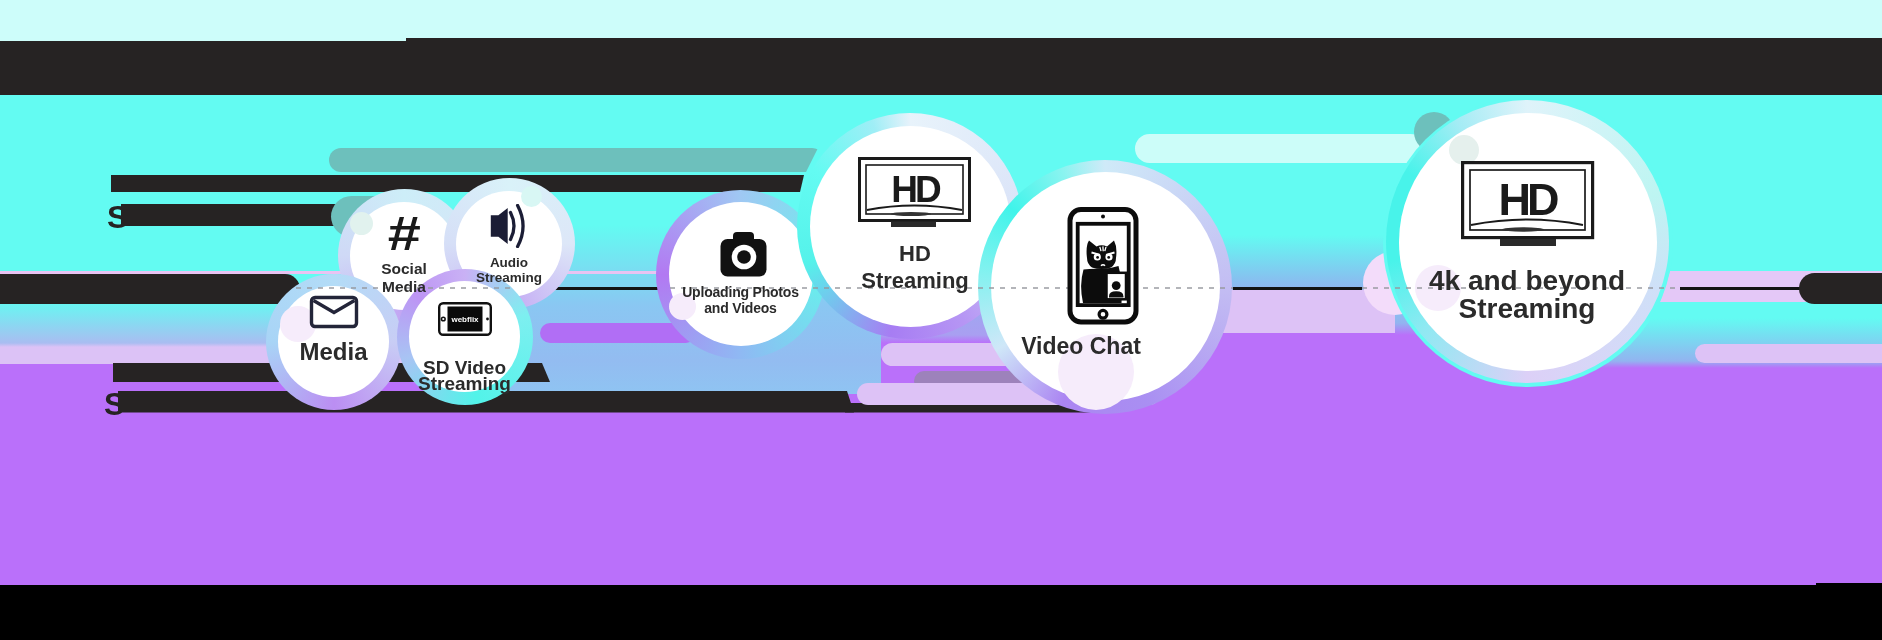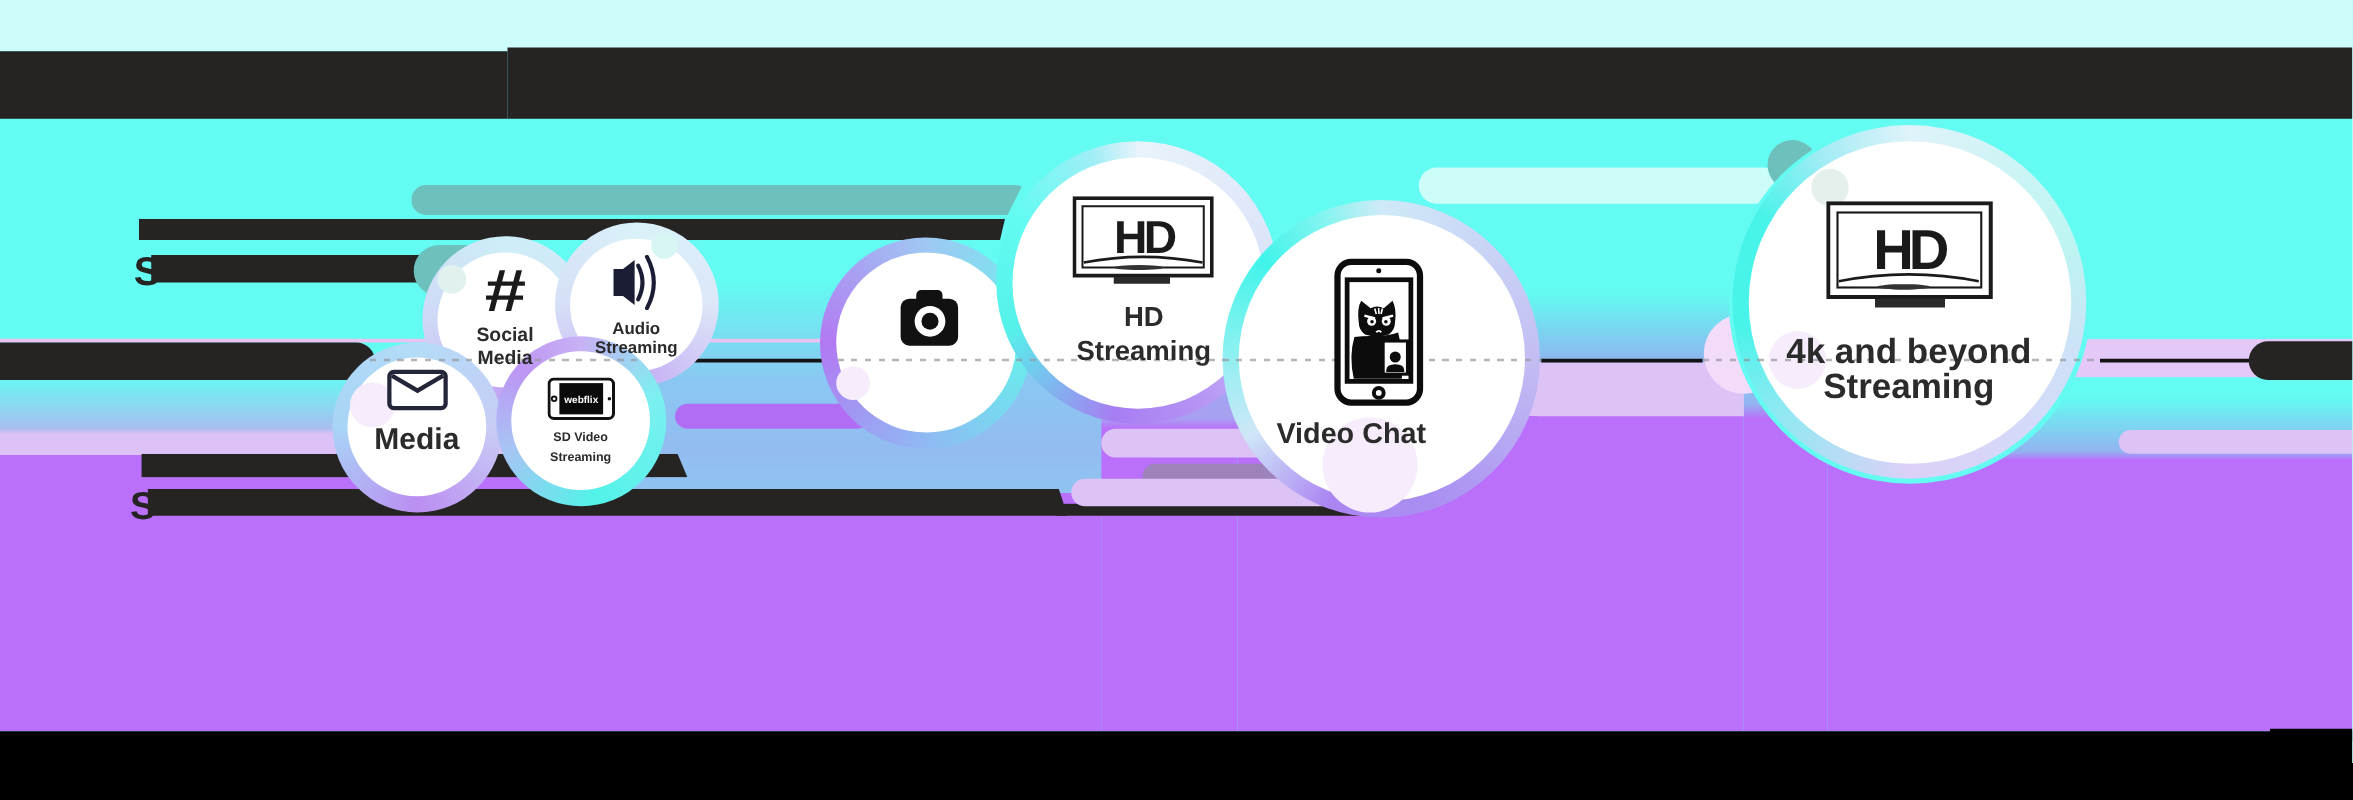--- a/index.html
+++ b/index.html
@@ -138,20 +138,21 @@
 <path d="M38,63.8 q2,-2.2 4,0" stroke="#fff" stroke-width="1.5" fill="none"></path>
 <rect x="43.5" y="70.8" width="19.5" height="26.5" fill="#fff" stroke="#0c0c0c" stroke-width="2.5"></rect>
 <circle cx="53.2" cy="83.6" r="4.4" fill="#0c0c0c"></circle>
 <path d="M46,95.5 v-1.2 q0,-5 7.2,-5 q7.2,0 7.2,5 v1.2 z" fill="#0c0c0c"></path>
 <circle cx="40" cy="112.3" r="3.9" fill="#fff" stroke="#0c0c0c" stroke-width="3.2"></circle>
 </svg>
 
 <div class="cap" style="left:344px;top:260px;width:120px;font-size:15.5px;line-height:18px">Social<br>Media</div>
 <div class="cap" style="left:449px;top:254.5px;width:120px;font-size:13.5px;line-height:15px">Audio<br>Streaming</div>
 <div class="cap" style="left:273px;top:338px;width:121px;font-size:24px">Media</div>
-<div class="cap" style="left:404.5px;top:343px;width:120px;font-size:10px;line-height:15.5px">SD Video<br>Streaming</div>
+<div class="cap" style="left:404.5px;top:360px;width:120px;font-size:19px;line-height:15.5px">SD Video<br>Streaming</div>
+<div class="cap" style="left:660.5px;top:285px;width:160px;font-size:14px;line-height:15.5px;letter-spacing:-0.2px">Uploading Photos<br>and Videos</div>
 <div class="cap" style="left:835px;top:241px;width:160px;font-size:22px;line-height:26.5px">HD<br>Streaming</div>
 <div class="cap" style="left:1001px;top:333px;width:160px;font-size:23px">Video Chat</div>
 <div class="cap" style="left:1427px;top:267px;width:200px;font-size:28px;line-height:27.5px">4k and beyond<br>Streaming</div>
 
 <div class="abs" style="left:1816px;top:583px;width:66px;height:10px;background:#000"></div>
 <div class="abs" style="left:0;top:585px;width:1882px;height:55px;background:#000"></div>
 </div>
 
 </body></html>

